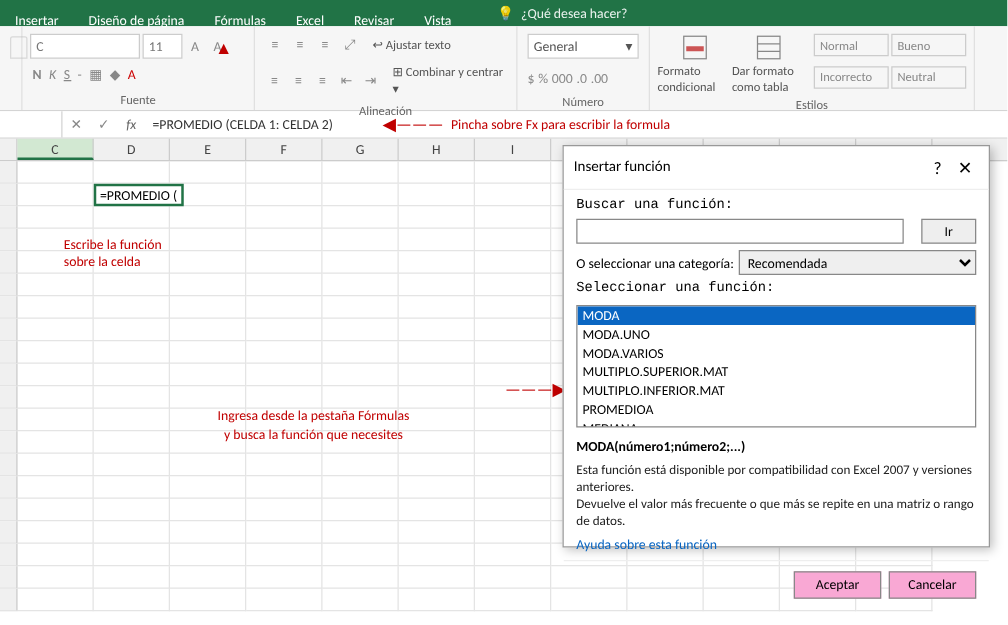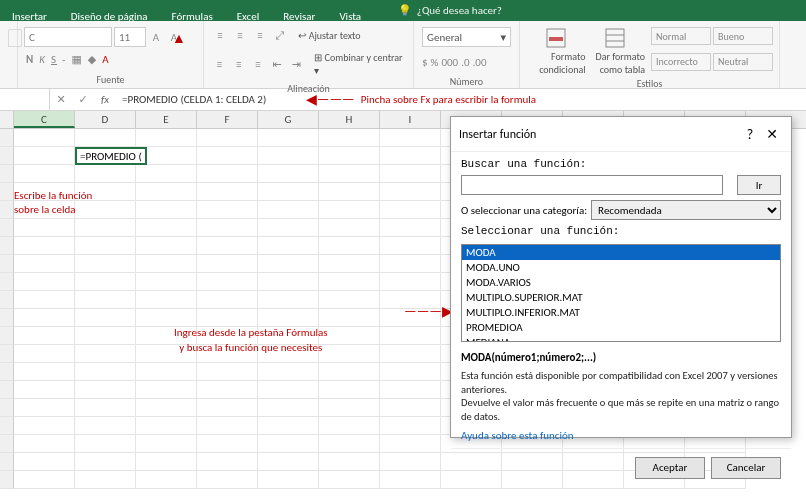--- a/index.html
+++ b/index.html
@@ -28,21 +28,21 @@
   .btn-box { width:16px;height:16px;display:flex;align-items:center;justify-content:center;}
   .align-bot { display:flex;align-items:center;padding:4px 2px;gap:4px;color:#888;}
   .wrap-text {font-size:10px;color:#555;margin-left:6px;}
 
   .number-group { width:106px;}
   .num-top {padding:4px 2px;}
   .dropdown {border:1px solid #ccc;background:#fff;font-size:11px;height:20px;display:flex;align-items:center;justify-content:space-between;padding:0 4px;color:#555;}
   .num-bot {display:flex;gap:3px;padding:5px 2px;color:#888;}
 
   .styles-group { width: 260px; display:flex; }
-  .style-btn { width:60px;text-align:right;padding-top:4px;font-size:10px;color:#555;}
+  .style-btn { width:60px;text-align:left;padding-top:4px;font-size:10px;color:#555;}
   .style-btn svg {display:block;margin:0 auto 1px;}
   .style-table { display:grid;grid-template-columns:60px 60px;gap:2px;margin-left:6px;padding-top:4px;}
   .style-cell {border:1px solid #ccc;height:18px;font-size:10px;display:flex;align-items:center;padding:0 4px;color:#888;}
 
   .formula-bar { height:22px;display:flex;align-items:center;border-bottom:1px solid #d4d4d4;background:#fff;}
   .fb-name {width:50px;border-right:1px solid #d4d4d4;height:100%;display:flex;align-items:center;padding:0 6px;font-size:11px;}
   .fb-btn {width:22px;text-align:center;color:#888;font-size:11px;}
   .fb-fx {width:22px;text-align:center;font-style:italic;font-size:11px;color:#666;}
   .fb-input {flex:0 0 190px;padding:0 6px;font-size:11px;color:#333;}
   .fb-ann { display:flex;align-items:center;color:#c00000;font-size:11px;}
@@ -53,21 +53,21 @@
   .corner { width:14px;border-right:1px solid #ccc;}
   .ch { width:61px;border-right:1px solid #ccc;text-align:center;font-size:11px;color:#444;line-height:18px;}
   .ch.sel { background:#d2e8d2;border-bottom:2px solid #217346;}
 
   .rows { position:relative;}
   .row { display:flex;height:18px;}
   .rh { width:14px;border-right:1px solid #ccc;border-bottom:1px solid #e4e4e4;background:#f0f0f0;}
   .cell {width:61px;border-right:1px solid #e4e4e4;border-bottom:1px solid #e4e4e4;}
 
   .active-cell { position:absolute;left:75px;top:36px;width:72px;height:18px;border:2px solid #217346;background:#fff;font-size:11px;padding:0 3px;line-height:16px;}
-  .ann1 { position:absolute;left:14px;top:78px;color:#c00000;font-size:11px;line-height:1.3;}
+  .ann1 { position:absolute;left:14px;top:78px;color:#c00000;font-size:11px;line-height:1.3;padding-left:37px;}
   .tab-arrow1 { position:absolute;color:#c00000;font-size:14px;}
 
   .ann2 { position:absolute;left:174px;top:182px;color:#c00000;font-size:11px;text-align:center;line-height:1.4;margin-top:32px;}
   .arrow-right2 { position:absolute;left:404px;top:192px;color:#c00000;font-size:14px;}
 
   .dialog { position:absolute;left:450px;top:116px;width:342px;height:322px;background:#fff;border:1px solid #999;box-shadow:2px 2px 8px rgba(0,0,0,.25);display:flex;flex-direction:column;}
   .dlg-title { display:flex;align-items:center;height:26px;padding:17px 8px;font-size:12px;border-bottom:1px solid #eee;}
   .dlg-title .sp {flex:1;}
   .dlg-title .x {width:22px;text-align:center;font-size:14px;cursor:pointer;}
   .dlg-body { padding:6px 10px;font-size:11px;display:flex;flex-direction:column;gap:5px;flex:1;}
@@ -77,21 +77,21 @@
   .dlg-go {width:44px;border:1px solid #888;background:#eee;font-size:11px;}
   .dlg-cat {display:flex;align-items:center;gap:4px;}
   .dlg-cat select {flex:1;border:1px solid #888;height:20px;font-size:11px;padding:0 2px;}
   .dlg-list {border:1px solid #888;height:98px;overflow:hidden;font-size:11px;margin-top:2px;}
   .dlg-list div {padding:1px 4px;}
   .dlg-list .sel {background:#0a66c2;color:#fff;}
   .dlg-sig {font-size:11px;font-weight:bold;margin-top:4px;}
   .dlg-desc {font-size:10.5px;line-height:1.3;color:#222;}
   .dlg-link {color:#0a66c2;font-size:11px;margin-top:auto;}
   .dlg-btns {display:flex;justify-content:flex-end;gap:6px;padding:8px 10px;border-top:1px solid #eee;}
-  .dlg-btn {width:70px;height:22px;border:1px solid #888;background:#e5e5e5;font-size:11px;}
+  .dlg-btn {width:70px;height:22px;border:1px solid #888;background:#f9a8d4;font-size:11px;}
 </style>
 </head>
 <body>
 
 <div class="ribbon-tabs">
   <div class="tab">Insertar</div>
   <div class="tab">Diseño de página</div>
   <div class="tab">Fórmulas</div>
   <div class="tab">Excel</div>
   <div class="tab">Revisar</div>

